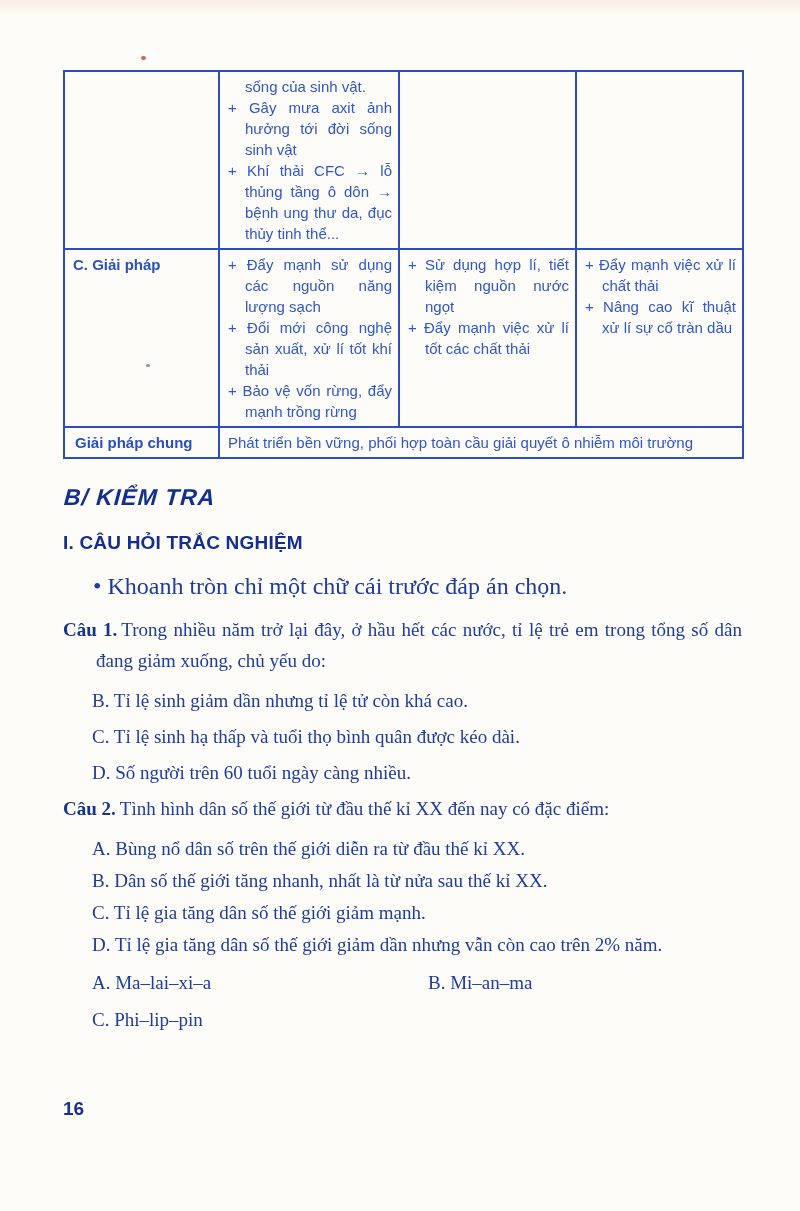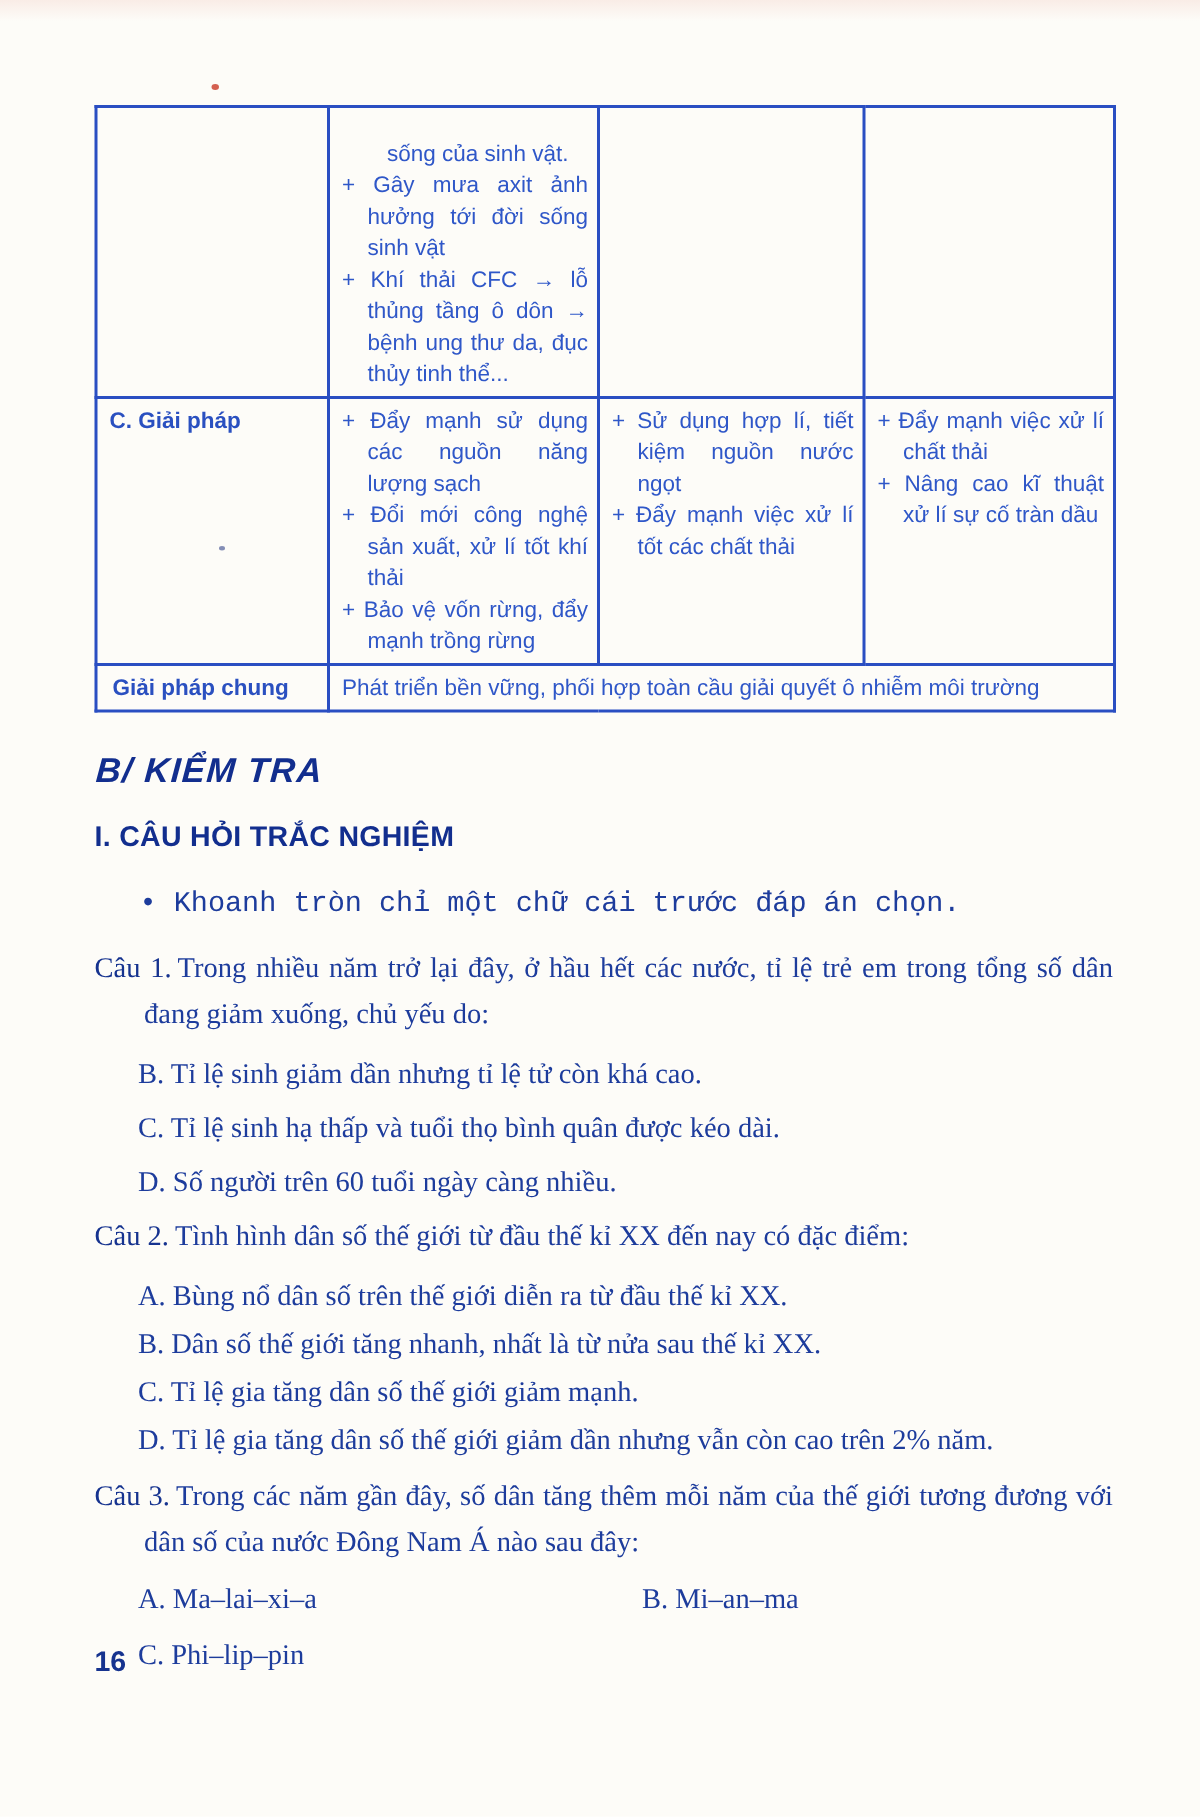--- a/index.html
+++ b/index.html
@@ -34,22 +34,22 @@
   table.summary td{padding:4px 6px 4px 8px;vertical-align:top;}
   td.rowlabel{
     vertical-align:middle;
     font-weight:bold;
     padding-left:14px;
     color:#2a50c0;
   }
   td.tall-empty{height:166px;}
   .cell-intro{
     padding-left:17px;
-    text-align:center;
-    margin:16px 0 0 0;
+    text-align:left;
+    margin:0 0 0 0;
   }
   ul.plus-list{list-style:none;margin:0;padding:0;}
   ul.plus-list li{
     padding-left:17px;
     text-indent:-17px;
     text-align:justify;
     margin:0;
   }
   td.merged-bottom{
     text-align:left;
@@ -74,30 +74,30 @@
     font-family:"Liberation Sans", sans-serif;
     font-weight:bold;
     font-size:19px;
     letter-spacing:.2px;
     color:#122e8e;
   }
   
   .instruction{
     margin:17px 0 0 0;
     padding-left:30px;
-    font-size:19px;line-height:31px;font-family:Liberation Mono, monospace;
+    font-size:24px;line-height:31px;
   }
   .question{
     margin:12px 0 0 0;
     padding-left:33px;
     text-indent:-33px;
     font-size:19px;line-height:31px;
     text-align:justify;
   }
-  .q-label{font-weight:normal;color:#16338f;margin-right:4px;}
+  .q-label{font-weight:bold;color:#16338f;margin-right:4px;}
   ul.options{
     list-style:none;
     margin:9px 0 0 0;
     padding:0 0 0 29px;
   }
   ul.options li{
     font-size:19px;line-height:31px;
     padding-left:28px;
     text-indent:-28px;
     text-align:justify;
@@ -203,23 +203,20 @@
       </p>
       <ul class="options tight">
         <li>A. Bùng nổ dân số trên thế giới diễn ra từ đầu thế kỉ XX.</li>
         <li>B. Dân số thế giới tăng nhanh, nhất là từ nửa sau thế kỉ XX.</li>
         <li>C. Tỉ lệ gia tăng dân số thế giới giảm mạnh.</li>
         <li>D. Tỉ lệ gia tăng dân số thế giới giảm dần nhưng vẫn còn cao trên 2% năm.</li>
       </ul>
     </div>
 
     <div>
-      <p class="question" style="margin-top:6px">
-        <span class="q-label">Câu 3.</span><span>Trong các năm gần đây, số dân tăng thêm mỗi năm của thế giới tương đương với dân số của nước Đông Nam Á nào sau đây:</span>
-      </p>
       <div class="options-grid">
         <span>A. Ma–lai–xi–a</span>
         <span>B. Mi–an–ma</span>
         <span>C. Phi–lip–pin</span>
       </div>
     </div>
 
   </div>
 
   <div class="page-number">16</div>

